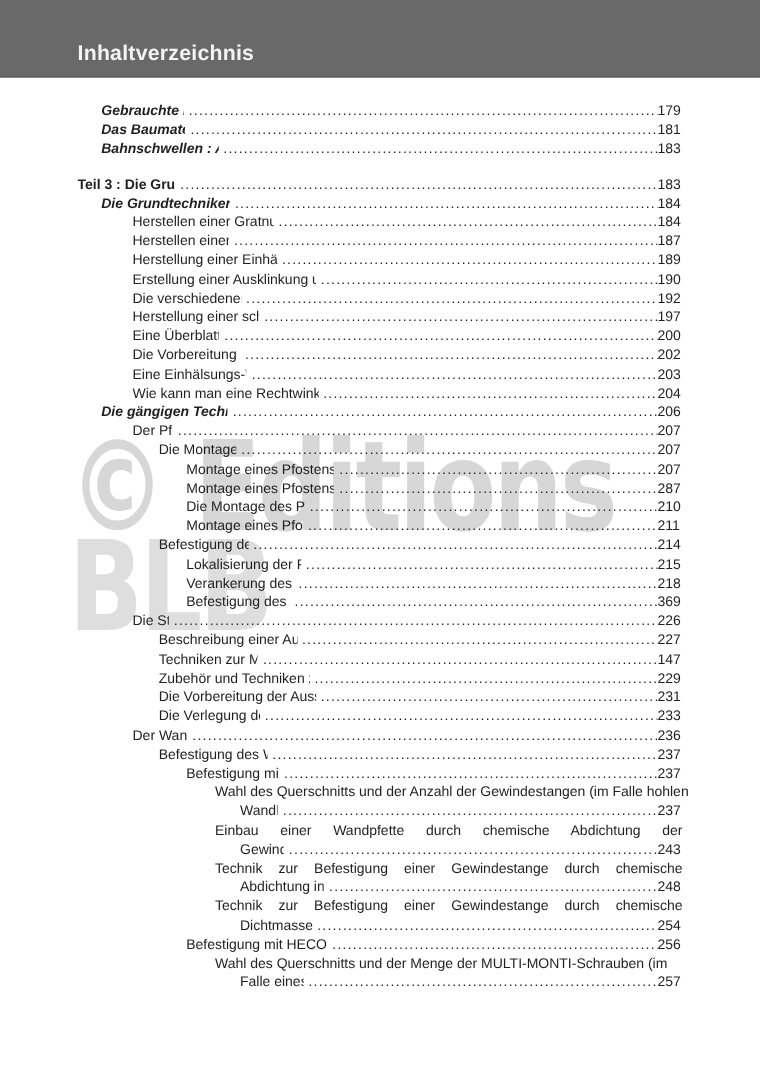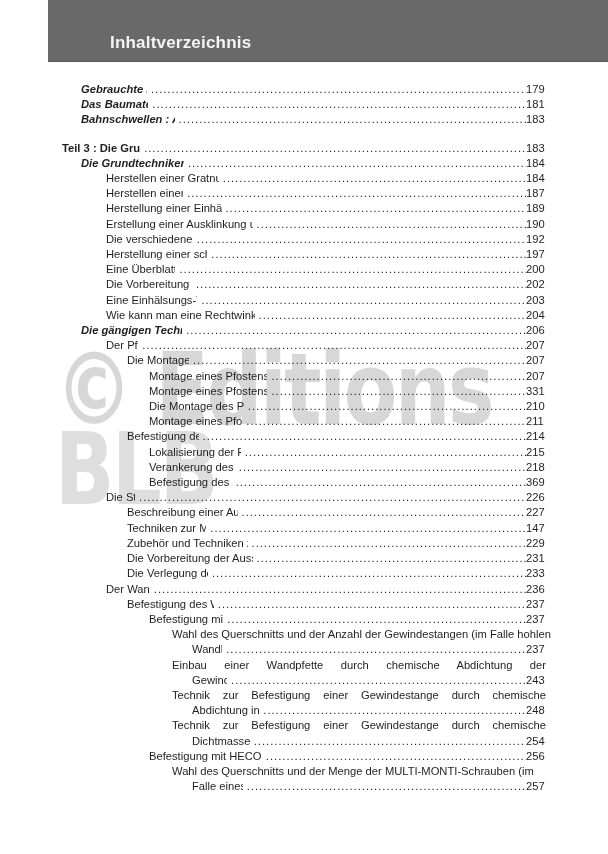--- a/index.html
+++ b/index.html
@@ -18,21 +18,20 @@
   
   .header-bar {
     position: relative;
     z-index: 2;
     height: 62px;
     background: #696969;
     border-bottom: 1px solid #5a5a5a;
     display: flex;
     align-items: flex-end;
     padding: 0 0 8px 62px;
-    margin-left: 48px;
   }
   .header-title {
     color: #f4f4f4;
     font-size: 17px;
     font-weight: bold;
     letter-spacing: 0.2px;
   }
 
   
   .watermark {
@@ -248,21 +247,21 @@
         <div class="rline">
           <span class="t">Montage eines Pfostens auf einem flachen Fundament (Technik 1)</span>
           <span class="dots" aria-hidden="true">..........................................................................................................................................................................</span>
           <span class="pg">207</span>
         </div>
       </div>
       <div class="row lvl4">
         <div class="rline">
           <span class="t">Montage eines Pfostens auf einem flachen Fundament (Technik 2)</span>
           <span class="dots" aria-hidden="true">..........................................................................................................................................................................</span>
-          <span class="pg">331</span>
+          <span class="pg">287</span>
         </div>
       </div>
       <div class="row lvl4">
         <div class="rline">
           <span class="t">Die Montage des Pfostens auf geneigtem Boden</span>
           <span class="dots" aria-hidden="true">..........................................................................................................................................................................</span>
           <span class="pg">210</span>
         </div>
       </div>
       <div class="row lvl4">

